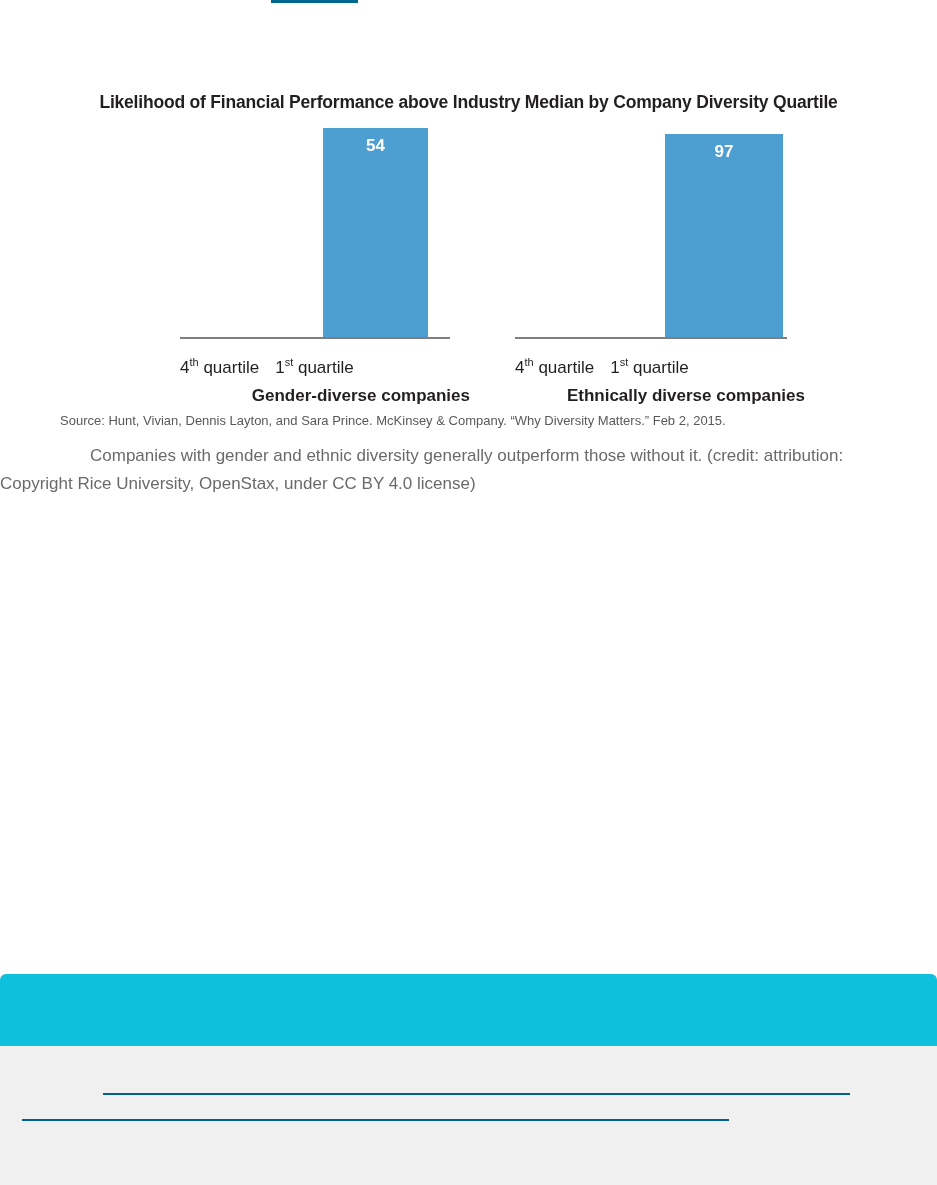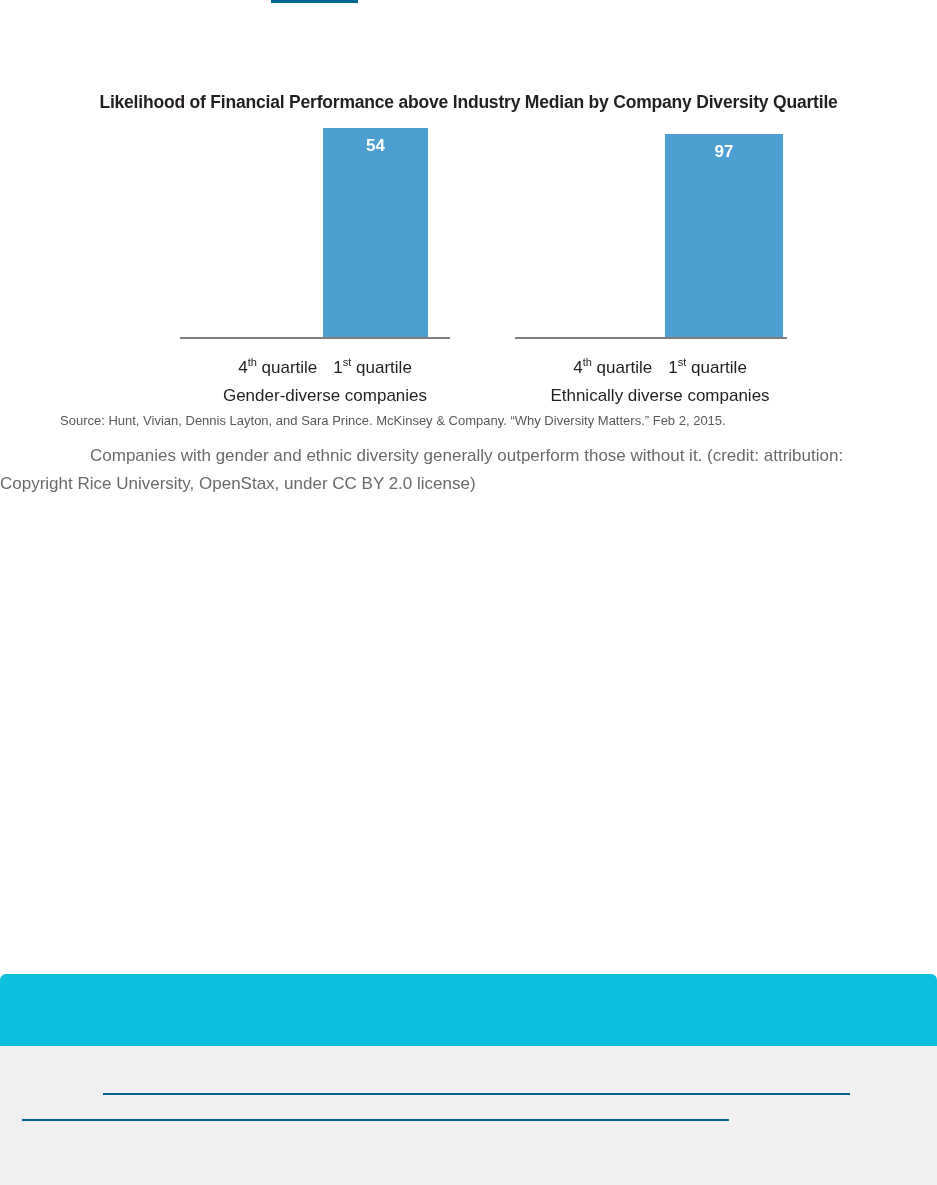--- a/index.html
+++ b/index.html
@@ -131,36 +131,35 @@
     color: #ffffff;
   }
 
   
   .ticks {
     position: absolute;
     left: 0;
     bottom: 32px;
     width: 100%;
     display: flex;
-    justify-content: center;
     gap: 16px;
     font-size: 17px;
     color: #231f20;
     white-space: nowrap;
   }
   .ticks sup { font-size: 11px; }
 
   .group-label {
     position: absolute;
     left: 0;
     bottom: 4px;
     width: 100%;
-    text-align: center;
-    font-size: 17px;
-    font-weight: normal;
+    text-align: right;
+    font-size: 17px;
+    font-weight: bold;
     color: #231f20;
     white-space: nowrap;
   }
 
   
   .source {
     position: absolute;
     left: 60px;
     top: 413px;
     font-size: 13px;
@@ -250,21 +249,21 @@
         <span><span>1</span><sup>st</sup> <span>quartile</span></span>
       </div>
 
       <div class="group-label">Ethnically diverse companies</div>
     </div>
 
   </div>
 
   <div class="source">Source: Hunt, Vivian, Dennis Layton, and Sara Prince. McKinsey &amp; Company. “Why Diversity Matters.” Feb 2, 2015.</div>
 
-  <div class="caption">Companies with gender and ethnic diversity generally outperform those without it. (credit: attribution: Copyright Rice University, OpenStax, under CC BY 2.0 license)</div>
+  <div class="caption">Companies with gender and ethnic diversity generally outperform those without it. (credit: attribution: Copyright Rice University, OpenStax, under CC BY 4.0 license)</div>
 
 </div>
 
 <div class="cyan-band"></div>
 <div class="gray-area">
   <div class="link-rule one" style="left:103px; top:47px;"></div>
   <div class="link-rule two" style="left:22px; top:73px;"></div>
 </div>
 
 </body></html>

